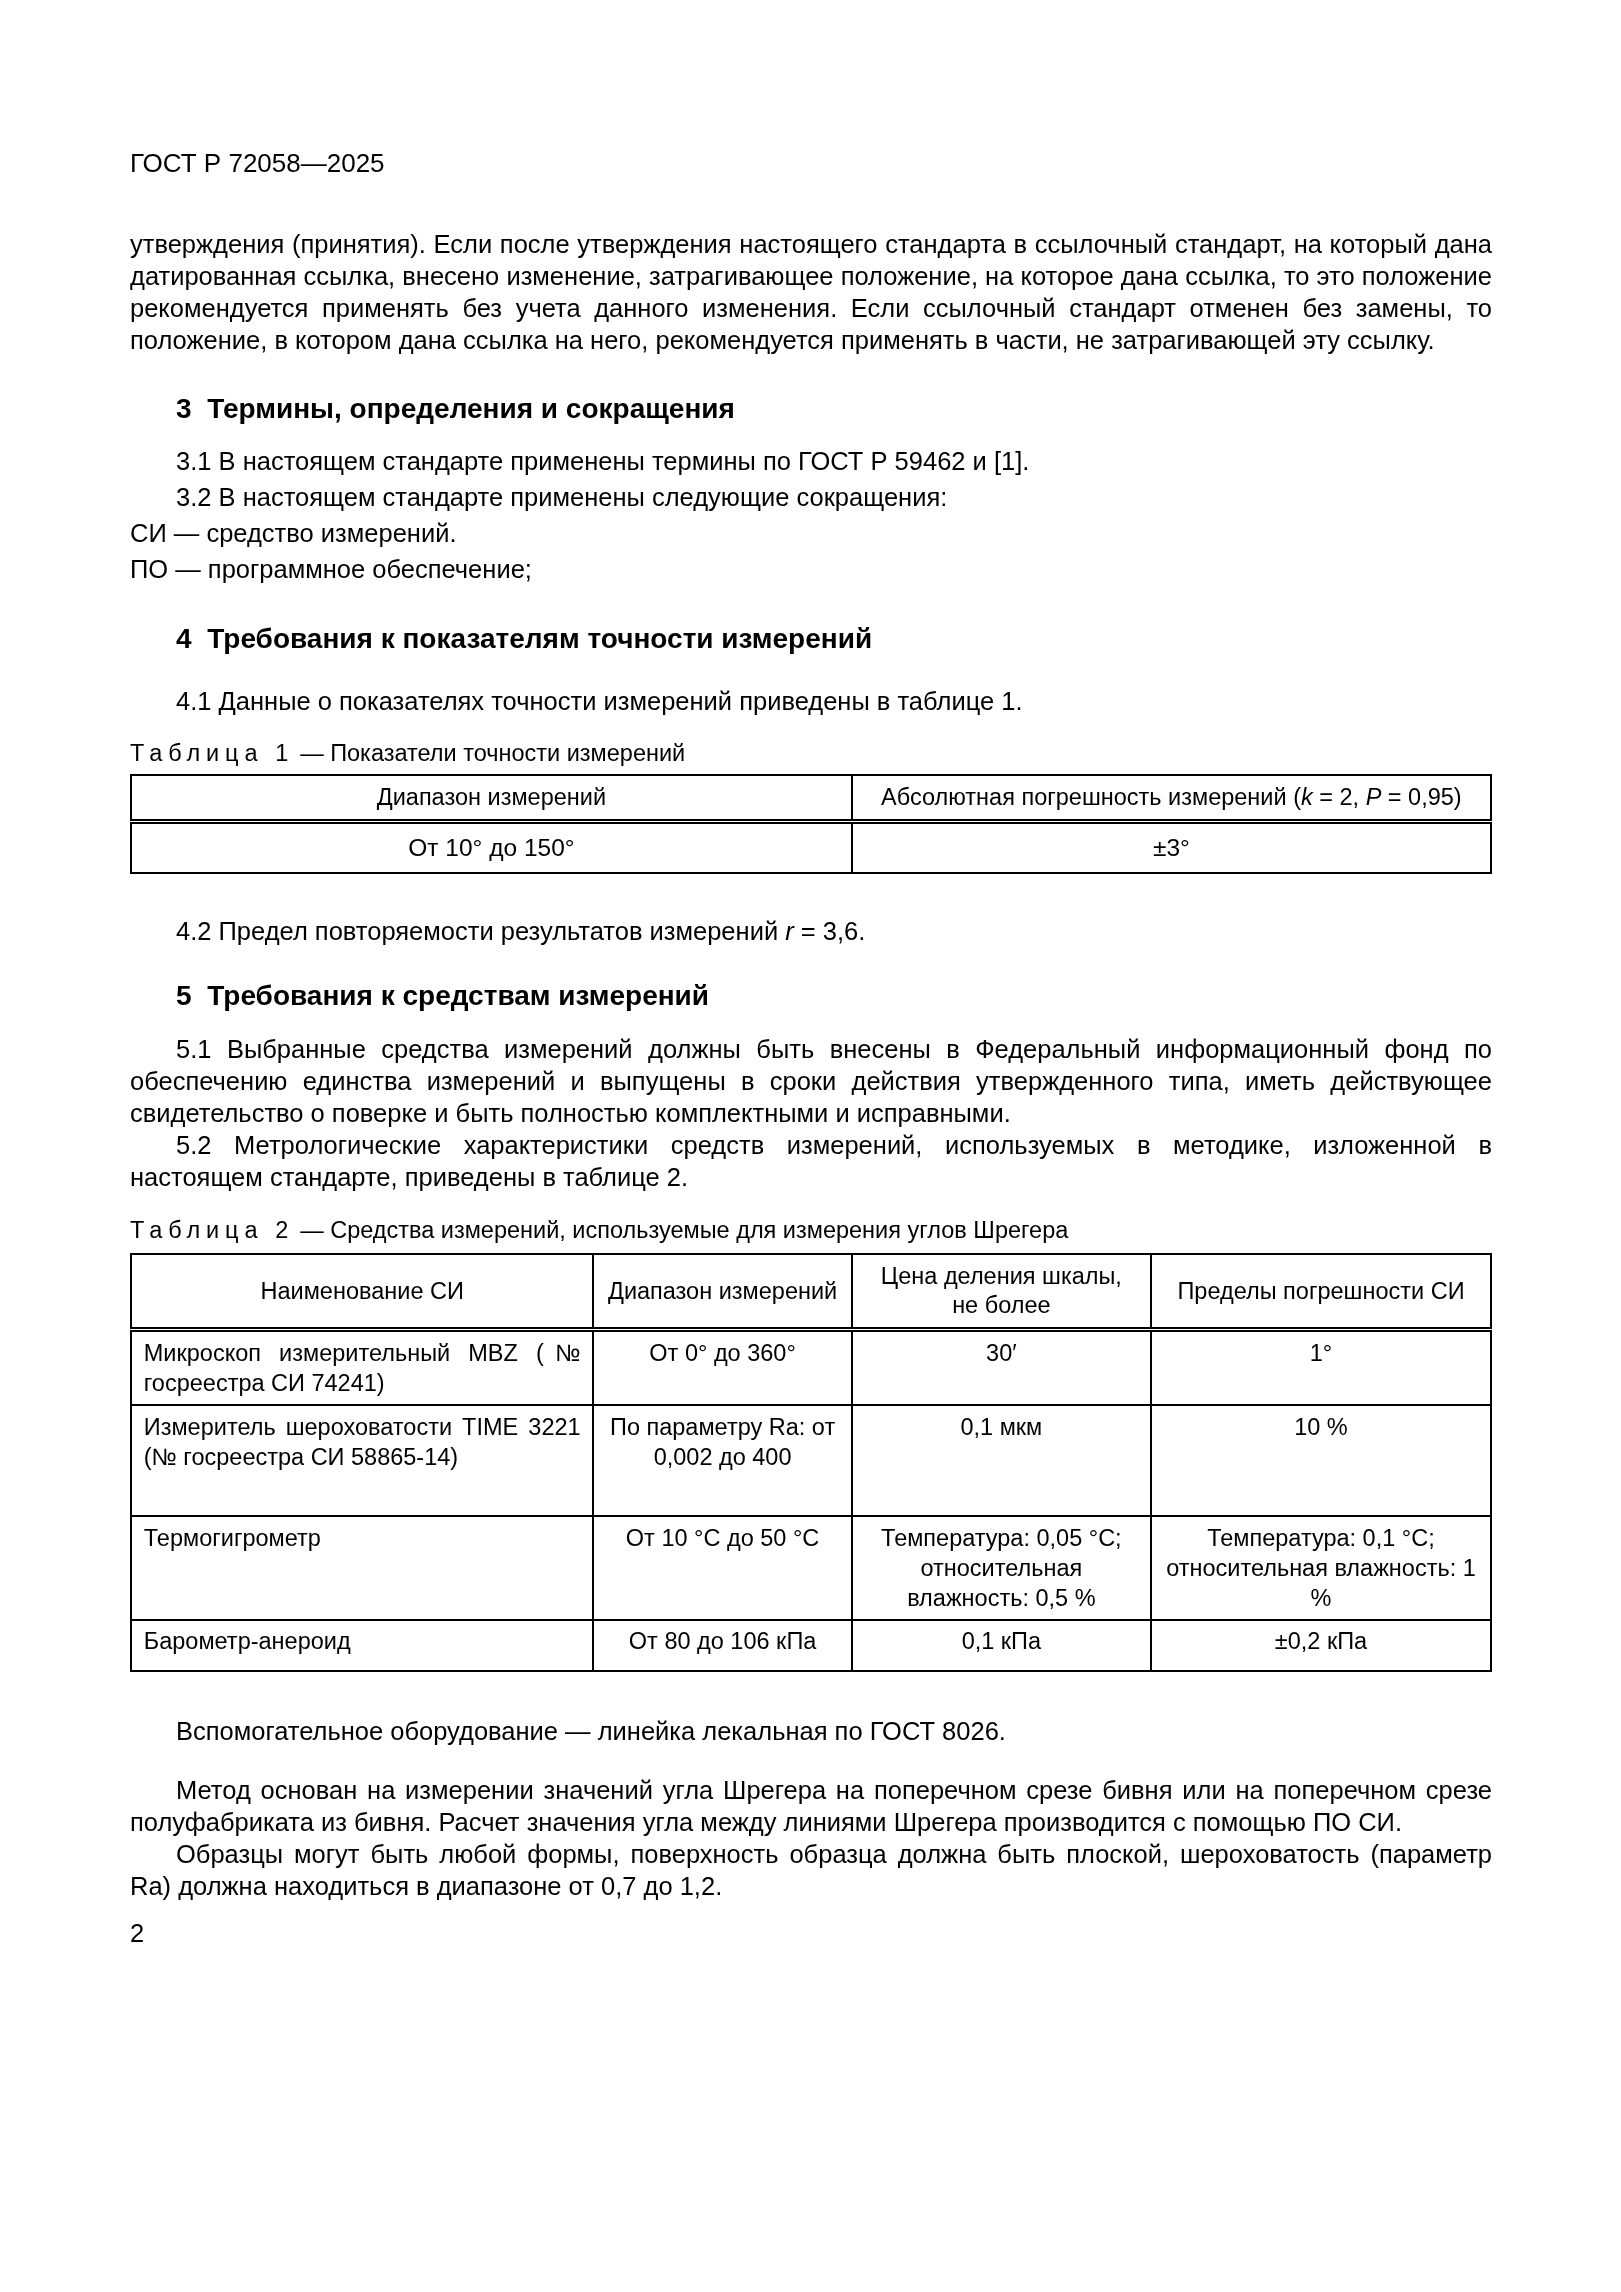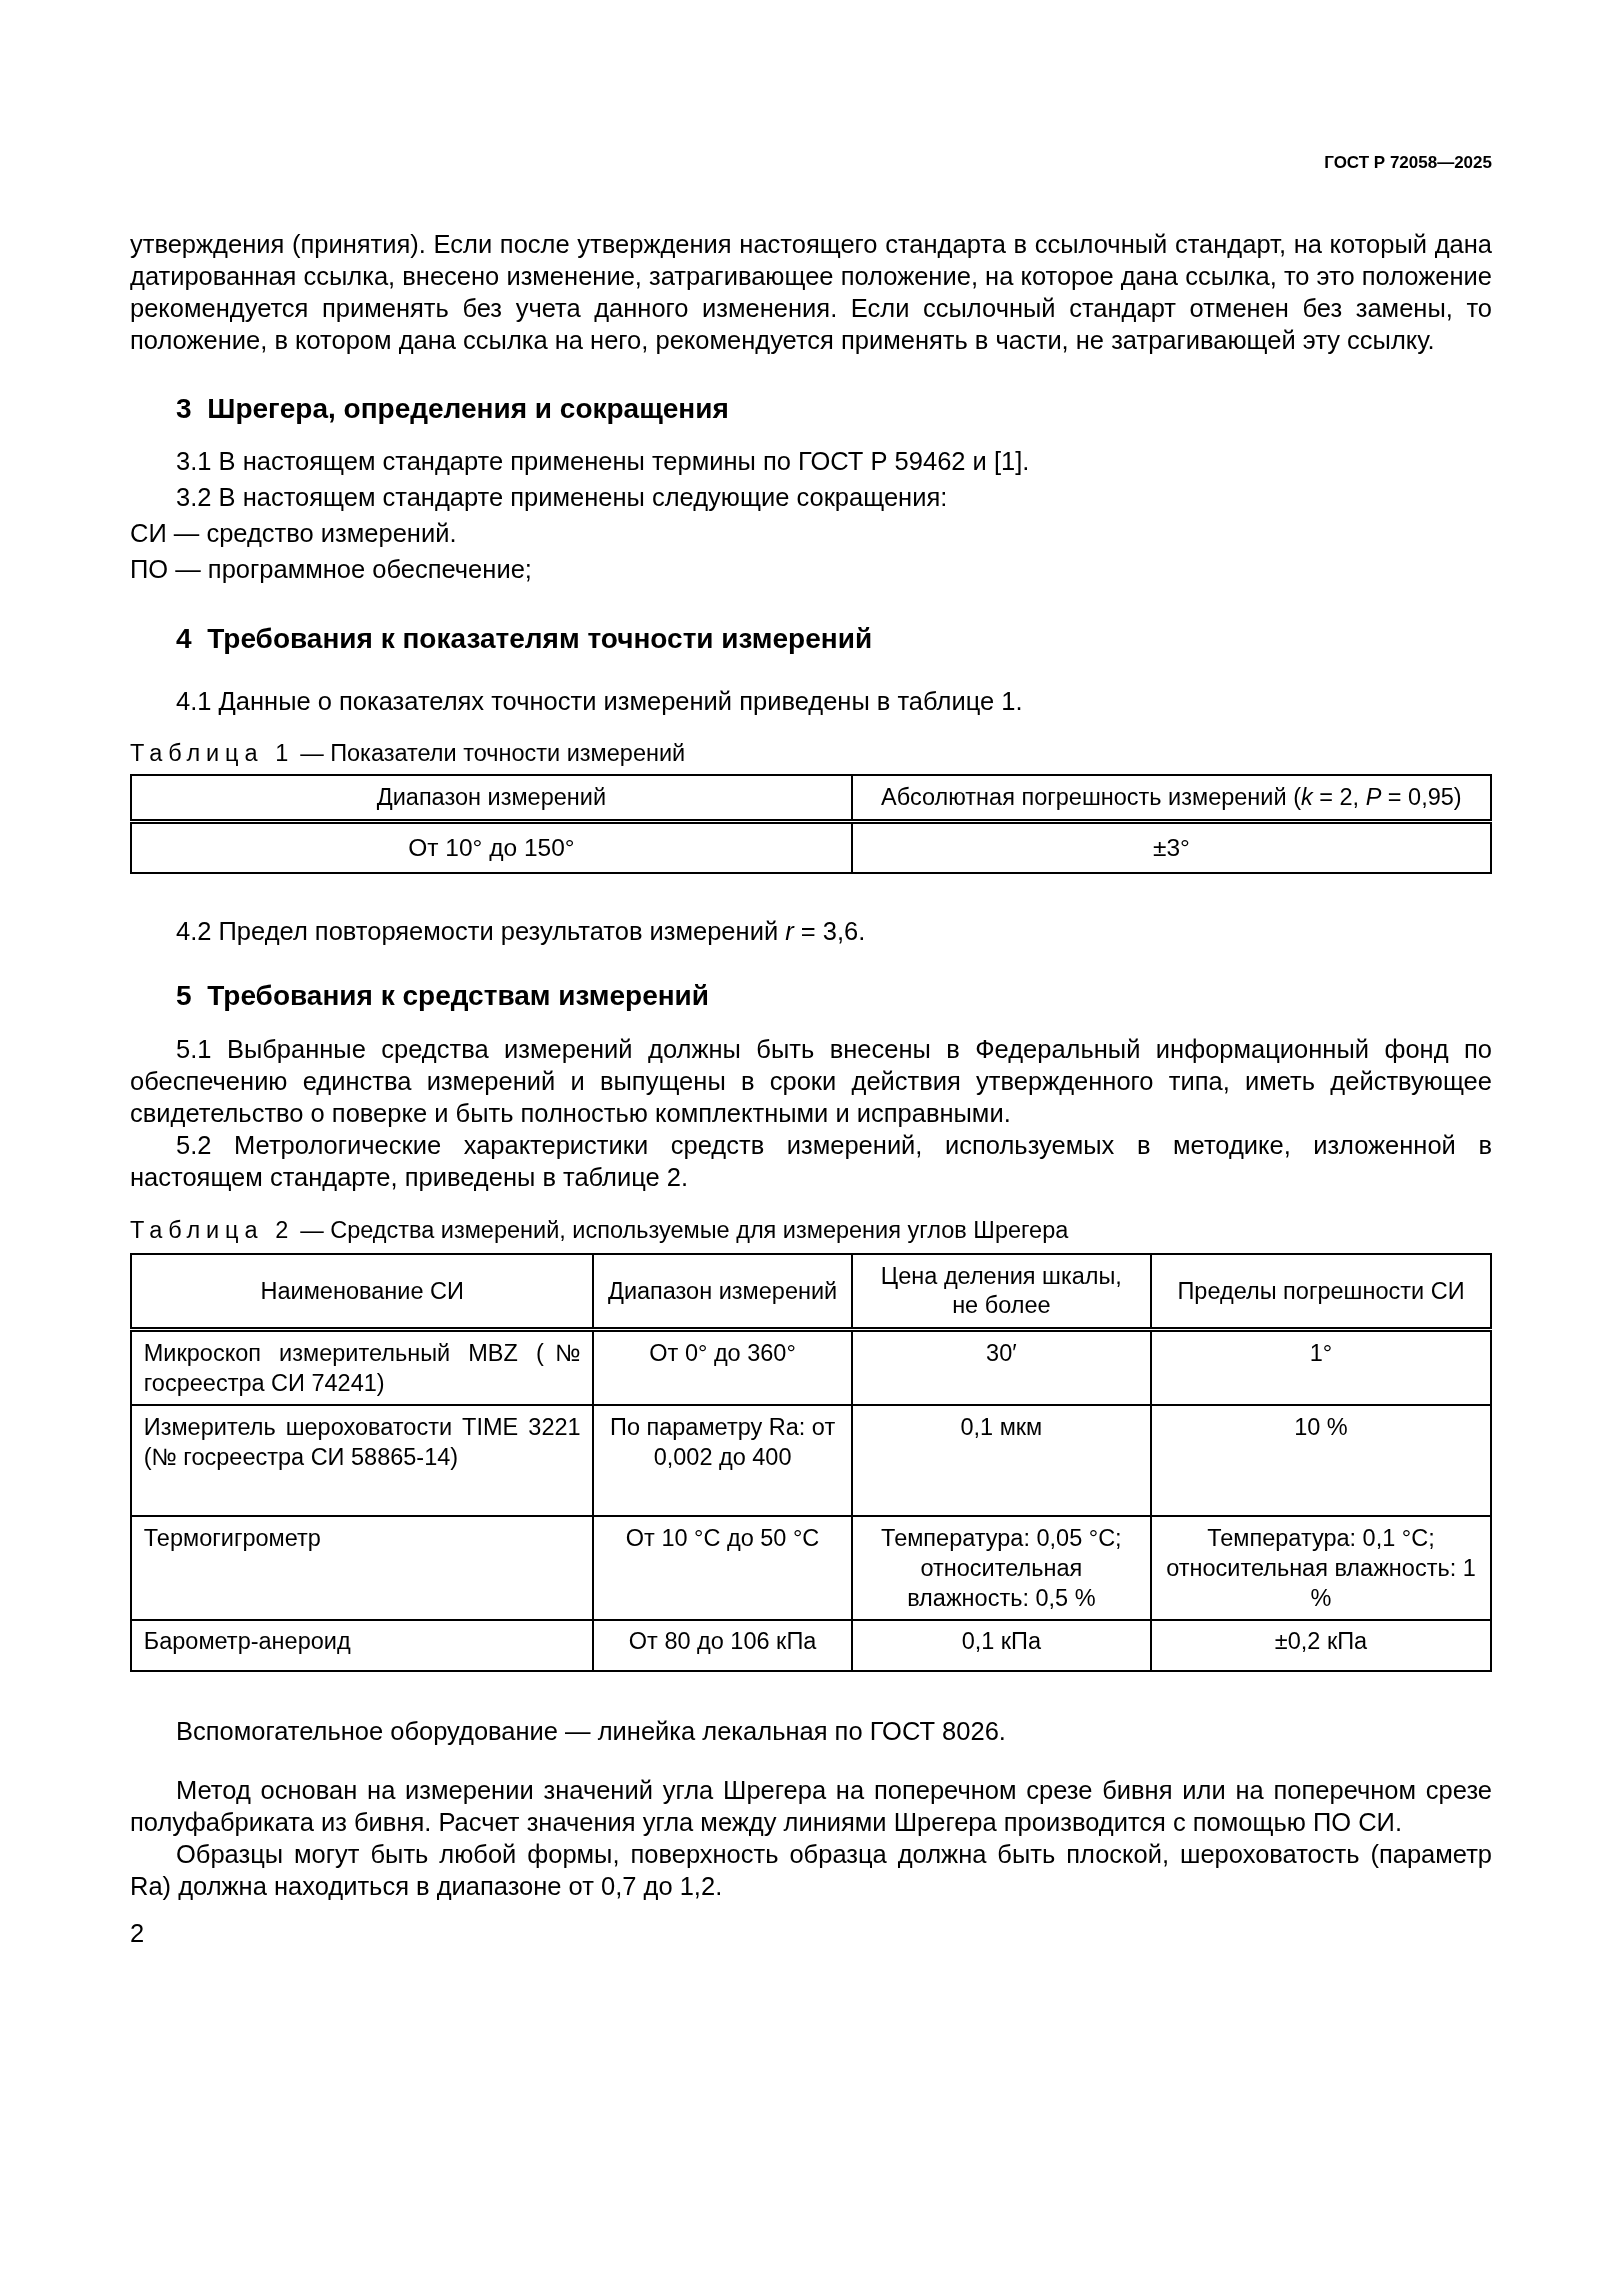--- a/index.html
+++ b/index.html
@@ -10,21 +10,21 @@
     font-family: "Liberation Sans", "DejaVu Sans", sans-serif;
     color: #000;
   }
   .page { position: relative; width: 1621px; height: 2293px; overflow: hidden; background:#fff; }
   .content {
     position: absolute; left: 130px; top: 0; width: 1362px;
     font-size: 25.5px; line-height: 32px; text-align: justify;
   }
   p { margin: 0; }
 
-  .doc-code { margin-top: 147px; font-size: 17px; line-height: 32px; font-weight: bold; text-align: right; }
+  .doc-code { margin-top: 147px; font-size: 26px; line-height: 32px; font-weight: normal; text-align: left; }
 
   .intro { margin-top: 49px; }
 
   .h2 { font-size: 28px; line-height: 35px; font-weight: bold; padding-left: 46px; text-align: left; }
   .h2 .num { margin-right: 15.7px; }
   #h-s3 { margin-top: 35px; }
 
   .s3-body { margin-top: 16.7px; }
   .s3-body p { line-height: 36px; }
 
@@ -80,21 +80,21 @@
 <body>
 
 <div class="page">
   <div class="content">
 
     <p class="doc-code">ГОСТ Р 72058—2025</p>
 
     <p class="intro">утверждения (принятия). Если после утверждения настоящего стандарта в ссылочный стандарт, на который дана датированная ссылка, внесено изменение, затрагивающее положение, на которое дана ссылка, то это положение рекомендуется применять без учета данного изменения. Если ссылочный стандарт отменен без замены, то положение, в котором дана ссылка на него, рекомендуется применять в части, не затрагивающей эту ссылку.</p>
 
     <div class="h2" id="h-s3">
-      <span class="num">3</span><span>Шрегера, определения и сокращения</span>
+      <span class="num">3</span><span>Термины, определения и сокращения</span>
     </div>
 
     <div class="s3-body">
       <p class="indent">3.1 В настоящем стандарте применены термины по ГОСТ Р 59462 и [1].</p>
       <p class="indent">3.2 В настоящем стандарте применены следующие сокращения:</p>
       <p>СИ — средство измерений.</p>
       <p>ПО — программное обеспечение;</p>
     </div>
 
     <div class="h2" id="h-s4" style="margin-top:34px;">

